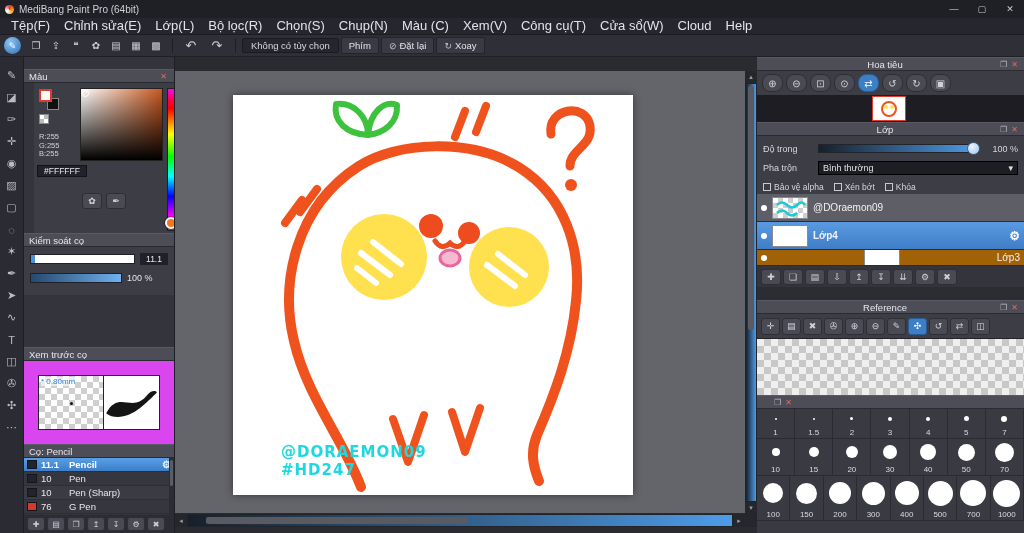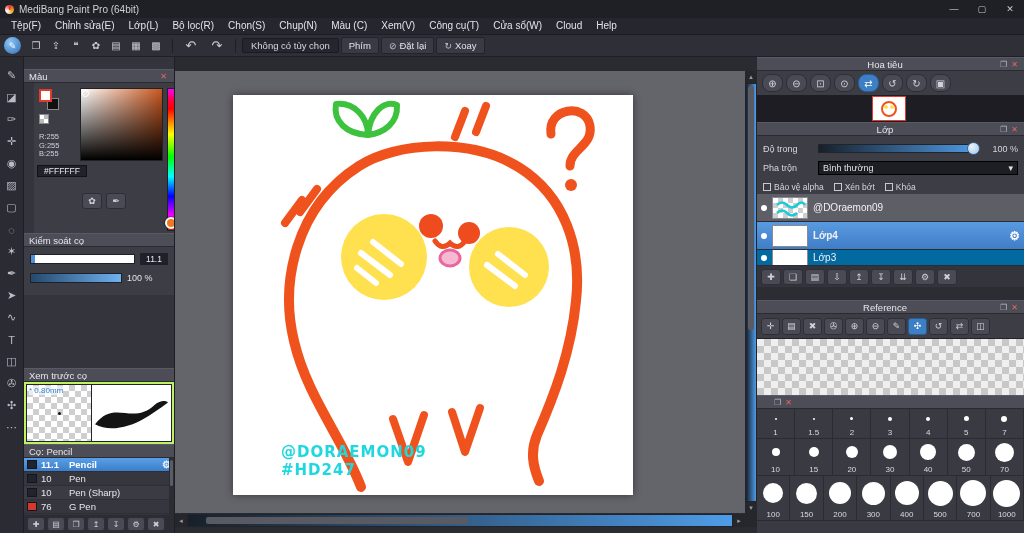--- a/index.html
+++ b/index.html
@@ -7,21 +7,21 @@
   .app{position:relative;width:1024px;height:533px;overflow:hidden;background:#2b2b33;color:#d8d8de;font-size:10px;-webkit-user-select:none;user-select:none;}
   button{cursor:default;}
   
   .titlebar{position:absolute;top:0;left:0;right:0;height:18px;background:#1f1f26;display:flex;align-items:center;padding-left:5px;}
   .app-ico{width:9px;height:9px;border-radius:50%;background:conic-gradient(#e23b2e,#f5a623,#fff,#e23b2e);margin-right:5px;}
   .wtitle{font-size:10px;color:#cfd0d6;flex:1;}
   .wctrl{display:flex;height:100%;}
   .wctrl span{width:28px;display:flex;align-items:center;justify-content:center;font-size:9px;color:#c7c7cd;}
   
   .menubar{position:absolute;top:18px;left:0;right:0;height:17px;background:#26262e;display:flex;align-items:center;padding-left:4px;border-bottom:1px solid #1c1c22;}
-  .menu-item{padding:0 7px;font-size:10px;color:#e3e3e9;line-height:16px;}
+  .menu-item{padding:0 7px;font-size:13px;color:#e3e3e9;line-height:16px;}
   
   .toolbar{position:absolute;top:35px;left:0;right:0;height:22px;background:#2f2f38;display:flex;align-items:center;gap:2px;padding:0 4px;border-bottom:1px solid #1f1f26;}
   .brush-main{width:17px;height:17px;border-radius:50%;background:radial-gradient(circle at 35% 30%,#8cc4f5,#2f6fb4);display:flex;align-items:center;justify-content:center;color:#fff;font-size:9px;margin-right:3px;}
   .tb-btn{width:20px;height:17px;background:none;border:none;color:#c9ccd4;font-size:10px;display:flex;align-items:center;justify-content:center;padding:0;}
   .tb-btn.big{font-size:13px;width:24px;}
   .sep{width:1px;height:14px;background:#1e1e26;margin:0 4px;}
   .opt-label{background:#26262e;border:1px solid #1a1a21;color:#d6d9df;font-size:9.5px;padding:0 8px;height:15px;display:flex;align-items:center;border-radius:2px;}
   .tb-text{background:#3a3a44;border:1px solid #23232b;color:#dfe2e8;font-size:9.5px;height:17px;display:flex;gap:3px;align-items:center;padding:0 7px;border-radius:2px;}
   .tb-text i{font-style:normal;font-size:9px;color:#bfc3cc;}
   
@@ -48,21 +48,21 @@
   .ibtn{width:20px;height:16px;background:#4a4a54;border:1px solid #2e2e36;border-radius:3px;color:#cfd2da;font-size:9px;display:flex;align-items:center;justify-content:center;padding:0;}
   .ibtn.active{background:#3d7fc4;color:#fff;border-color:#2a5c92;}
   .bc-body{height:48px;background:#3d3d46;padding:6px 6px 0 6px;flex:0 0 auto;}
   .bc-row{display:flex;align-items:center;gap:5px;margin-bottom:8px;}
   .slider-white{flex:1;height:10px;background:#fff;border:1px solid #20202a;position:relative;}
   .sliver{position:absolute;left:0;top:0;bottom:0;width:4px;background:#4b90d8;}
   .valbox{width:28px;height:12px;background:#20202a;color:#e8eaef;font-size:8.5px;display:flex;align-items:center;justify-content:center;}
   .slider-blue{width:92px;height:10px;background:linear-gradient(90deg,#25496e,#6fb1ef);border:1px solid #20202a;}
   .val{font-size:9px;color:#dfe3ea;}
   .lp-spacer{flex:1 1 auto;background:#34343c;}
-  .pv-body{height:62px;background:#bef264;padding:2px;display:flex;flex:0 0 auto;}
+  .pv-body{height:83px;background:#d946ef;padding:14px;display:flex;flex:0 0 auto;}
   .pv-left{width:66px;position:relative;background:conic-gradient(#cfcfcf 25%,#fff 0 50%,#cfcfcf 0 75%,#fff 0);background-size:12px 12px;border:1px solid #23232a;}
   .pv-size{position:absolute;left:2px;top:1px;font-size:8px;color:#2f7fd6;background:rgba(255,255,255,.6);}
   .pv-dot{position:absolute;left:50%;top:50%;width:3px;height:3px;margin:-1px;background:#111;border-radius:50%;}
   .pv-right{flex:1;background:#fff;border:1px solid #23232a;border-left:none;}
   .b-list{flex:0 0 auto;height:57px;overflow:hidden;position:relative;}
   .b-row{display:flex;align-items:center;gap:4px;height:14px;padding:0 3px;background:#3b3b44;border-bottom:1px solid #2e2e35;color:#e6e6ec;font-size:9.5px;}
   .b-row:nth-child(odd){background:#36363e;}
   .b-row.selected{background:linear-gradient(#58a0e8,#3c7ec8);color:#fff;font-weight:bold;}
   .b-sw{width:10px;height:9px;border:1px solid #15151b;flex:0 0 auto;}
   .b-size{width:24px;flex:0 0 auto;}
@@ -101,21 +101,21 @@
   .track{flex:1;height:9px;background:linear-gradient(90deg,#17202b,#4e9ce8);border:1px solid #23232a;position:relative;}
   .knob{position:absolute;right:-2px;top:-3px;width:13px;height:13px;border-radius:50%;background:radial-gradient(circle at 35% 30%,#eaf3fd,#9cc6ef);border:1px solid #45617e;}
   .l-val{width:34px;text-align:right;}
   .select{flex:1;height:14px;background:#1d1d24;border:1px solid #000;color:#dfe3ea;font-size:9px;display:flex;align-items:center;justify-content:space-between;padding:0 4px;}
   .chkrow{display:flex;gap:10px;align-items:center;height:20px;}
   .chk{display:flex;align-items:center;gap:3px;font-size:8.5px;color:#d4d7de;}
   .chk .box{width:8px;height:8px;border:1px solid #c9c9d0;background:transparent;}
   .layer-row{height:28px;display:flex;align-items:center;gap:5px;padding:0 4px;border-bottom:1px solid #2c2c33;color:#f0f0f4;font-size:10px;flex:0 0 auto;}
   .lr1{background:#5e5e66;}
   .layer-row.selected{background:linear-gradient(#5a9ae0,#3f7ec7);font-weight:bold;}
-  .lr3{background:#0369a1;height:16px;overflow:hidden;}
+  .lr3{background:#a16207;height:16px;overflow:hidden;justify-content:space-between;}
   .eye-dot{width:6px;height:6px;border-radius:50%;background:#fff;flex:0 0 auto;}
   .l-thumb{width:36px;height:22px;background:#fff;border:1px solid #8a8a92;flex:0 0 auto;overflow:hidden;}
   .l-thumb.checker{background:conic-gradient(#cfcfcf 25%,#fff 0 50%,#cfcfcf 0 75%,#fff 0);background-size:10px 10px;}
   .l-gear{margin-left:auto;color:#fff;font-size:12px;}
   .l-btns{height:21px;background:#34343c;display:flex;align-items:center;gap:2px;padding:0 4px;flex:0 0 auto;}
   .l-btns .ibtn{width:20px;height:16px;font-size:9px;}
   .rp-spacer{height:13px;background:#2c2c33;flex:0 0 auto;}
   .ref-tools{height:24px;background:#3d3d46;display:flex;align-items:center;gap:2px;padding:0 4px;flex:0 0 auto;}
   .ref-tools .ibtn{width:19px;height:17px;}
   .ref-view{height:57px;background:conic-gradient(#c8c8c8 25%,#efefef 0 50%,#c8c8c8 0 75%,#efefef 0);background-size:14px 14px;border-top:1px solid #23232a;flex:0 0 auto;}

